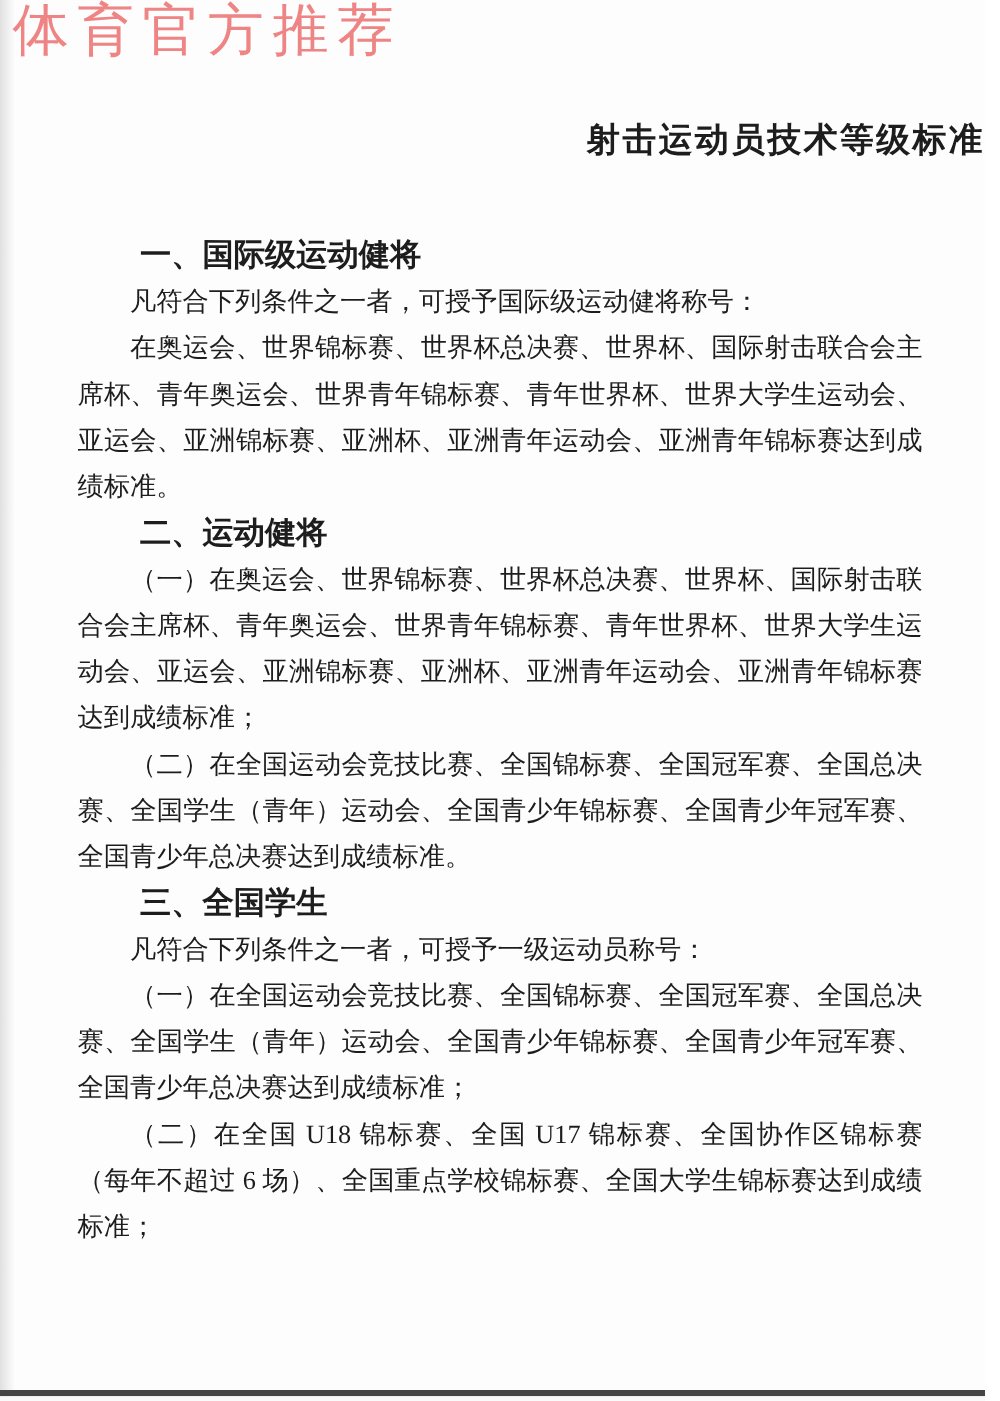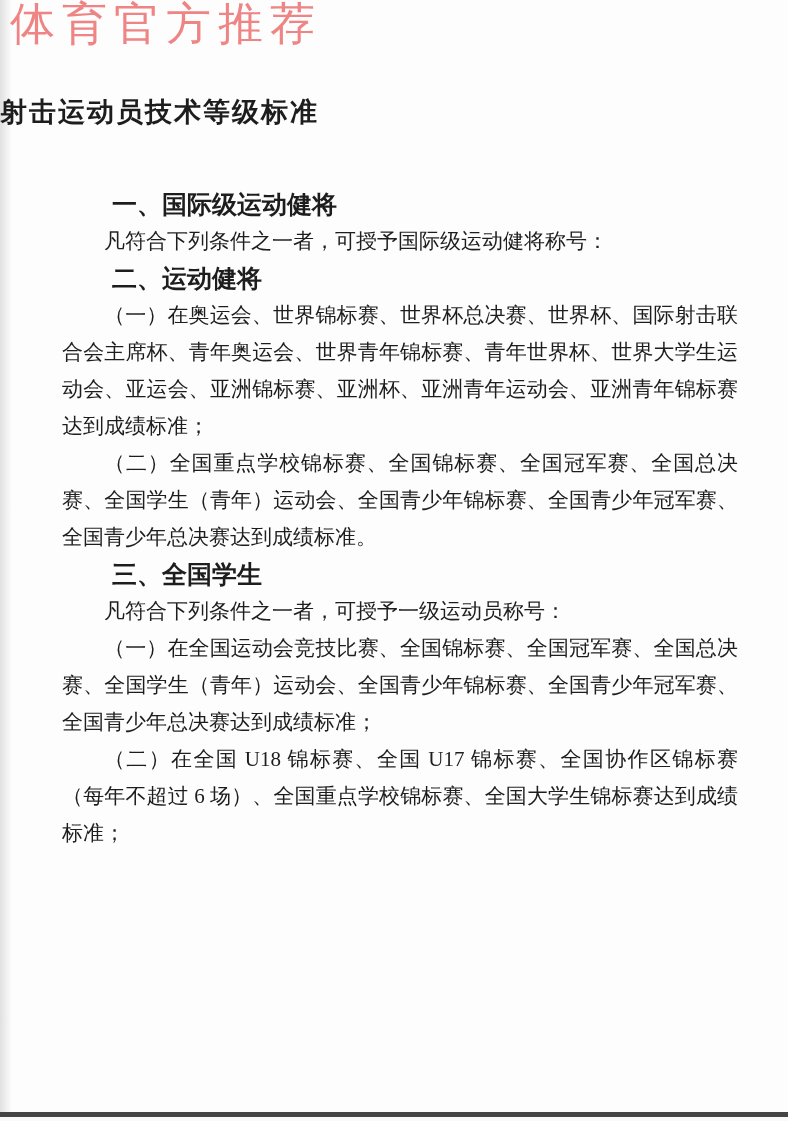--- a/index.html
+++ b/index.html
@@ -35,21 +35,21 @@
     font-weight: 400;
     color: var(--watermark, #ef8484);
     white-space: nowrap;
   }
   .title {
     position: absolute;
     top: 94px;
     left: 0;
     width: 100%;
     margin: 0;
-    text-align: left;
+    text-align: right;
     font-size: 27px;
     font-weight: bold;
     letter-spacing: 2px;
     color: var(--text, #1d1d1d);
   }
   .content {
     position: absolute;
     left: 62px;
     top: 186px;
     width: 676px;
@@ -94,24 +94,25 @@
   <div class="left-edge-shadow"></div>
 
   <div class="watermark">体育官方推荐</div>
 
   <h1 class="title">射击运动员技术等级标准</h1>
 
   <div class="content">
 
     <h2 class="heading">一、国际级运动健将</h2>
     <p>凡符合下列条件之一者，可授予国际级运动健将称号：</p>
+    <p>在奥运会、世界锦标赛、世界杯总决赛、世界杯、国际射击联合会主席杯、青年奥运会、世界青年锦标赛、青年世界杯、世界大学生运动会、亚运会、亚洲锦标赛、亚洲杯、亚洲青年运动会、亚洲青年锦标赛达到成绩标准。</p>
 
     <h2 class="heading">二、运动健将</h2>
     <p>（一）在奥运会、世界锦标赛、世界杯总决赛、世界杯、国际射击联合会主席杯、青年奥运会、世界青年锦标赛、青年世界杯、世界大学生运动会、亚运会、亚洲锦标赛、亚洲杯、亚洲青年运动会、亚洲青年锦标赛达到成绩标准；</p>
-    <p>（二）全国重点学校锦标赛、全国锦标赛、全国冠军赛、全国总决赛、全国学生（青年）运动会、全国青少年锦标赛、全国青少年冠军赛、全国青少年总决赛达到成绩标准。</p>
+    <p>（二）在全国运动会竞技比赛、全国锦标赛、全国冠军赛、全国总决赛、全国学生（青年）运动会、全国青少年锦标赛、全国青少年冠军赛、全国青少年总决赛达到成绩标准。</p>
 
     <h2 class="heading">三、全国学生</h2>
     <p>凡符合下列条件之一者，可授予一级运动员称号：</p>
     <p>（一）在全国运动会竞技比赛、全国锦标赛、全国冠军赛、全国总决赛、全国学生（青年）运动会、全国青少年锦标赛、全国青少年冠军赛、全国青少年总决赛达到成绩标准；</p>
     <p>（二）在全国 U18 锦标赛、全国 U17 锦标赛、全国协作区锦标赛（每年不超过 6 场）、全国重点学校锦标赛、全国大学生锦标赛达到成绩标准；</p>
 
   </div>
 
   <div class="bottom-bar"></div>
   <div class="bottom-below"></div>

